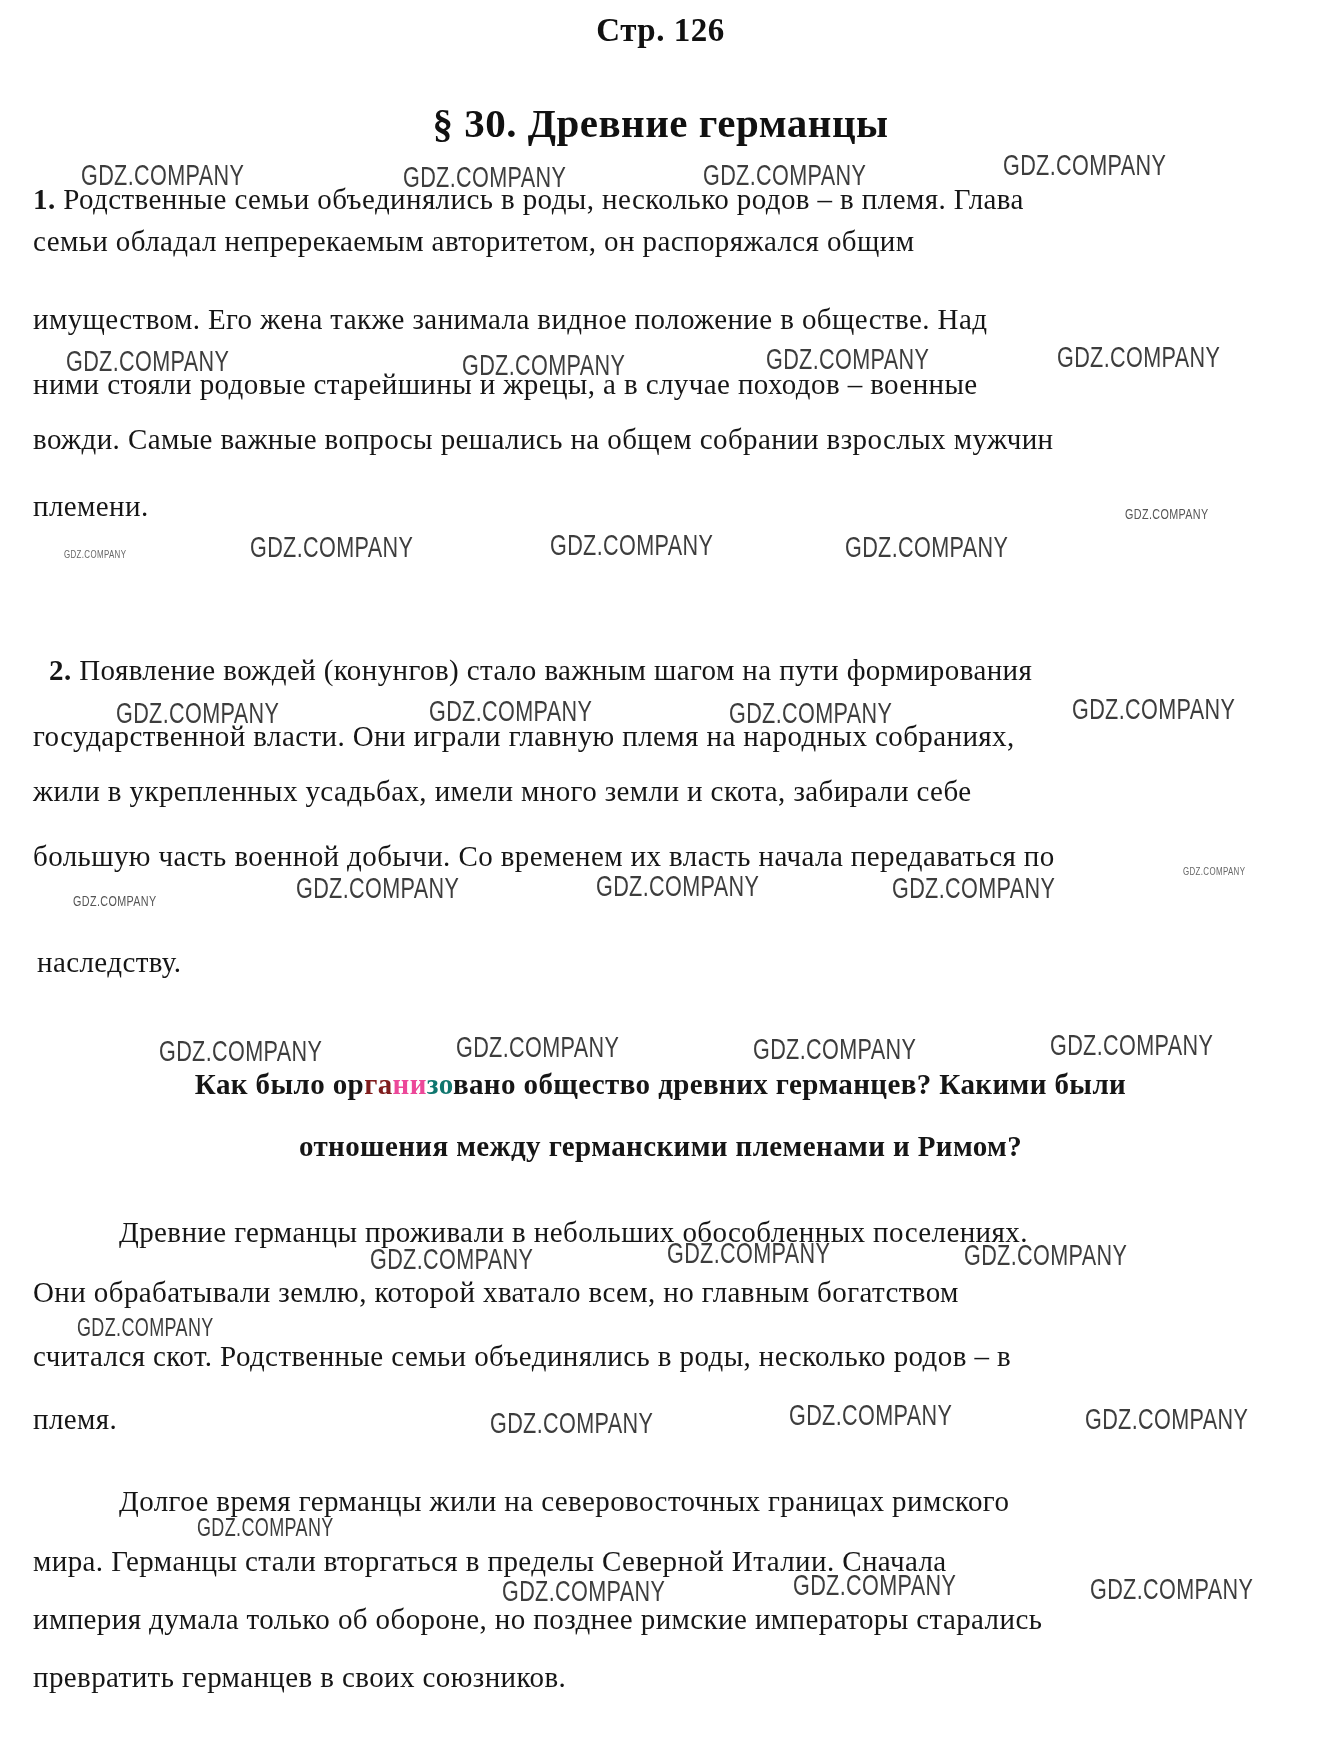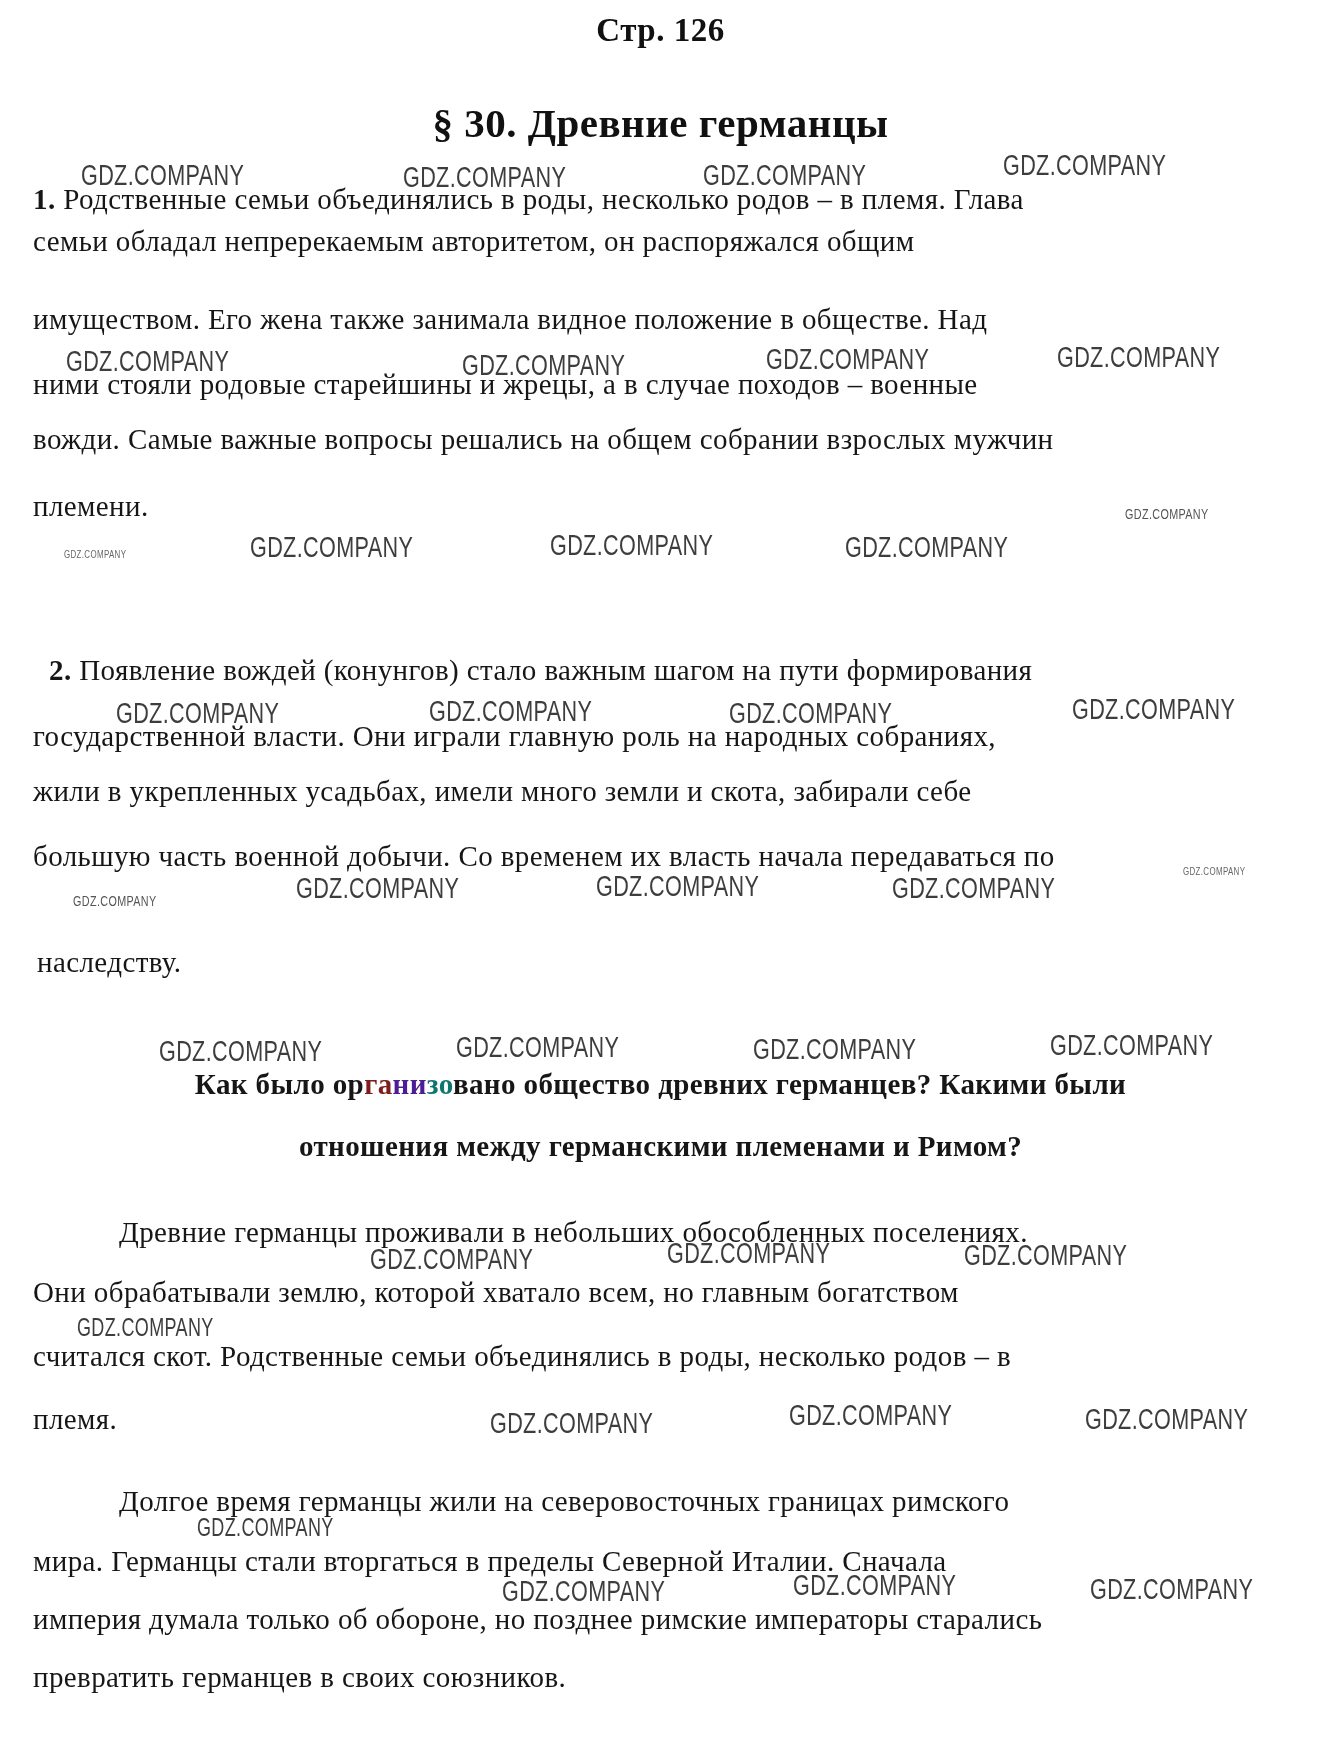--- a/index.html
+++ b/index.html
@@ -53,25 +53,25 @@
 <div id="page">
   <div class="page-title">Стр. 126</div>
   <div class="section-heading">§ 30. Древние германцы</div>
 <div class="line" style="top: 184px; left: 33px;"><span class="seg-b">1.</span><span> Родственные семьи объединялись в роды, несколько родов – в племя. Глава</span></div>
     <div class="line" style="top: 226px; left: 33px;"><span>семьи обладал непререкаемым авторитетом, он распоряжался общим</span></div>
     <div class="line" style="top: 304px; left: 33px;"><span>имуществом. Его жена также занимала видное положение в обществе. Над</span></div>
     <div class="line" style="top: 369px; left: 33px;"><span>ними стояли родовые старейшины и жрецы, а в случае походов – военные</span></div>
     <div class="line" style="top: 424px; left: 33px;"><span>вожди. Самые важные вопросы решались на общем собрании взрослых мужчин</span></div>
     <div class="line" style="top: 491px; left: 33px;"><span>племени.</span></div>
     <div class="line" style="top: 655px; left: 49px;"><span class="seg-b">2.</span><span> Появление вождей (конунгов) стало важным шагом на пути формирования</span></div>
-    <div class="line" style="top: 721px; left: 33px;"><span>государственной власти. Они играли главную роль на народных собраниях,</span></div>
+    <div class="line" style="top: 721px; left: 33px;"><span>государственной власти. Они играли главную племя на народных собраниях,</span></div>
     <div class="line" style="top: 776px; left: 33px;"><span>жили в укрепленных усадьбах, имели много земли и скота, забирали себе</span></div>
     <div class="line" style="top: 841px; left: 33px;"><span>большую часть военной добычи. Со временем их власть начала передаваться по</span></div>
     <div class="line" style="top: 904px; left: 37px; margin-top: 43px;"><span>наследству.</span></div>
-    <div class="line center bold" style="top: 1069px;"><span>Как было ор</span><span style="color: #7f1d1d;">га</span><span style="color: #4c1d95;">ни</span><span style="color: #0f766e;">зо</span><span>вано общество древних германцев? Какими были</span></div>
+    <div class="line center bold" style="top: 1069px;"><span>Как было ор</span><span style="color: #7f1d1d;">га</span><span style="color: #ec4899;">ни</span><span style="color: #0f766e;">зо</span><span>вано общество древних германцев? Какими были</span></div>
     <div class="line center bold" style="top: 1131px;"><span>отношения между германскими племенами и Римом?</span></div>
     <div class="line" style="top: 1217px; left: 119px;"><span>Древние германцы проживали в небольших обособленных поселениях.</span></div>
     <div class="line" style="top: 1277px; left: 33px;"><span>Они обрабатывали землю, которой хватало всем, но главным богатством</span></div>
     <div class="line" style="top: 1341px; left: 33px;"><span>считался скот. Родственные семьи объединялись в роды, несколько родов – в</span></div>
     <div class="line" style="top: 1404px; left: 33px;"><span>племя.</span></div>
     <div class="line" style="top: 1486px; left: 119px;"><span>Долгое время германцы жили на северовосточных границах римского</span></div>
     <div class="line" style="top: 1546px; left: 33px;"><span>мира. Германцы стали вторгаться в пределы Северной Италии. Сначала</span></div>
     <div class="line" style="top: 1604px; left: 33px;"><span>империя думала только об обороне, но позднее римские императоры старались</span></div>
     <div class="line" style="top: 1662px; left: 33px;"><span>превратить германцев в своих союзников.</span></div>
     <span class="wm wm-std" style="left: 81px; top: 160px;">GDZ.COMPANY</span>

